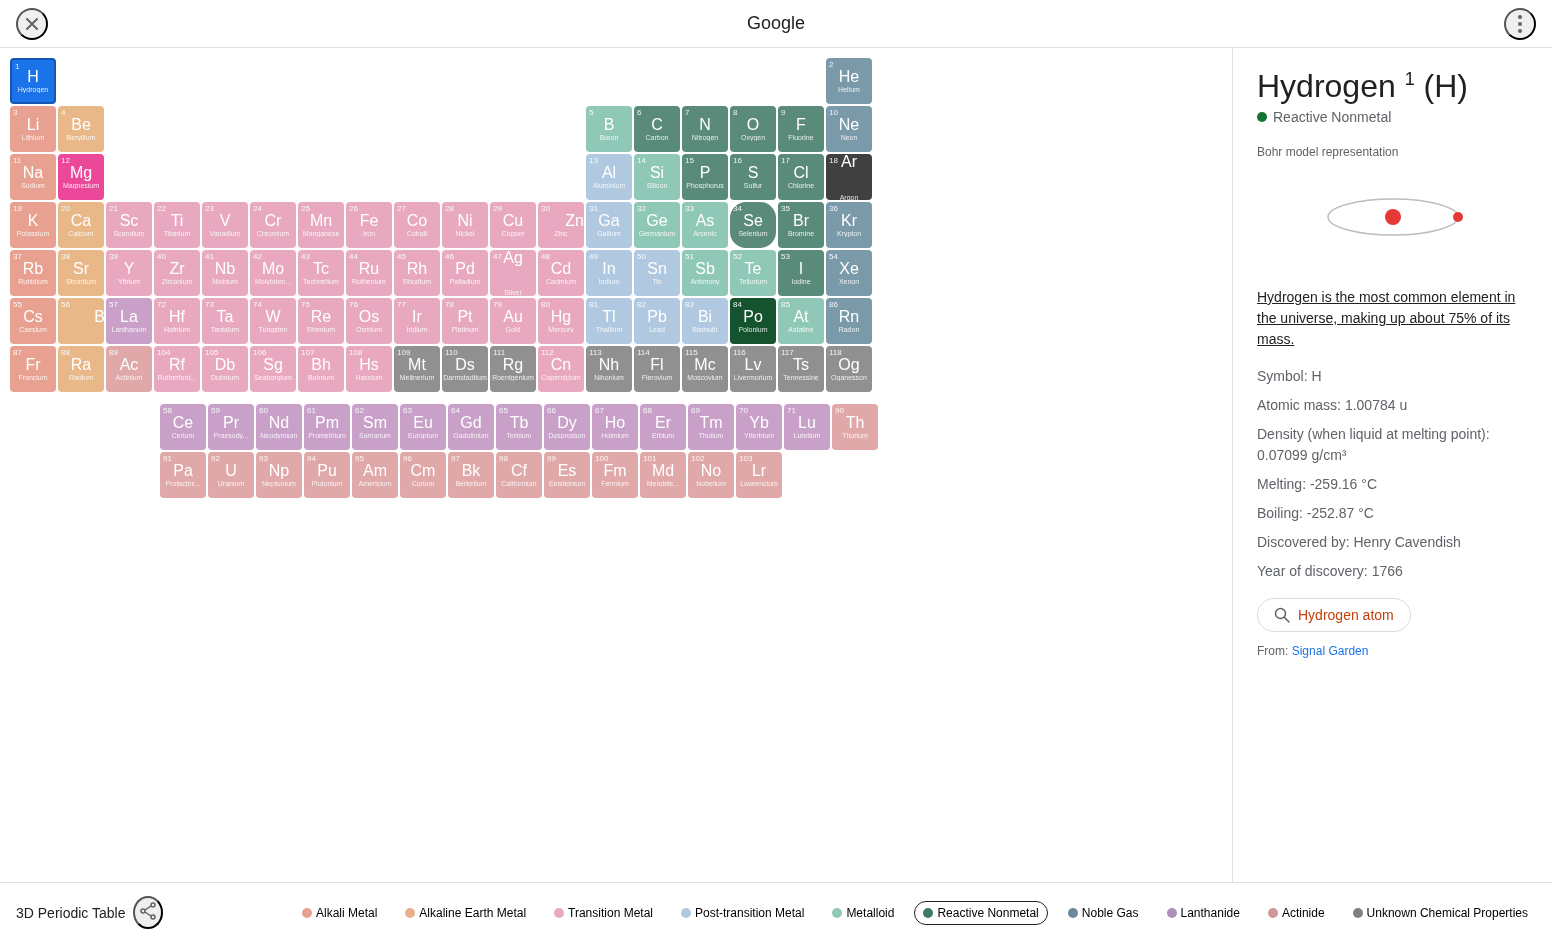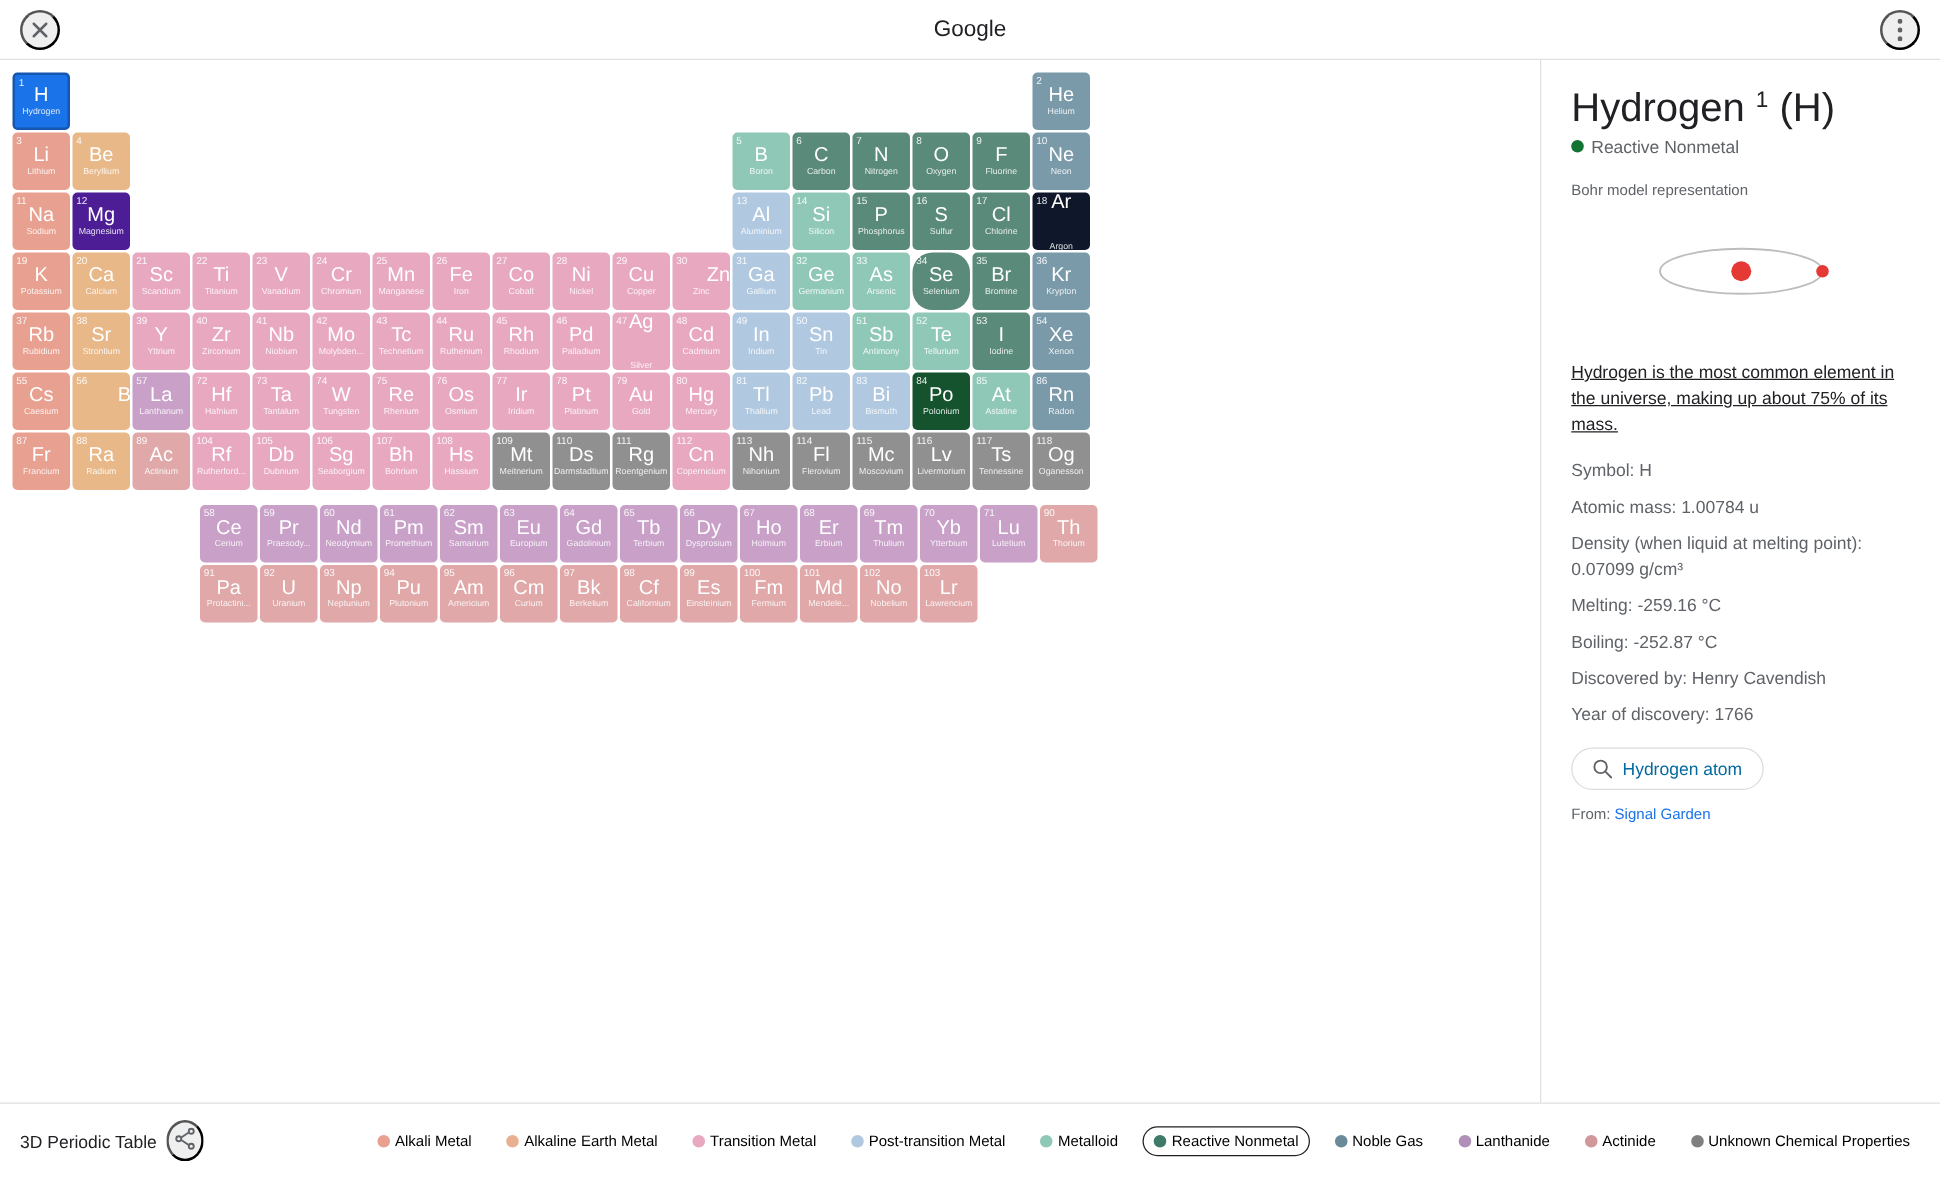--- a/index.html
+++ b/index.html
@@ -22,21 +22,21 @@
     .bohr-label { font-size: 12px; color: #5f6368; text-align: left; margin-bottom: 8px; }
     
     .bohr-svg { margin: 0 auto; display: block; }
     
     .info-section { margin-top: 16px; font-size: 14px; line-height: 1.5; color: #202124; }
     .info-row { margin: 8px 0; color: #5f6368; }
     .info-row span { color: #5f6368; }
     .info-label { color: #202124; font-weight: 400; }
     .info-value { color: #5f6368; }
     
-    .search-btn { display: flex; align-items: center; gap: 8px; padding: 8px 16px; border: 1px solid #dadce0; border-radius: 20px; cursor: pointer; margin-top: 16px; font-size: 14px; color: #0369a1; background: #fff; }
+    .search-btn { display: flex; align-items: center; gap: 8px; padding: 8px 16px; border: 1px solid #dadce0; border-radius: 20px; cursor: pointer; margin-top: 16px; font-size: 14px; color: #c2410c; background: #fff; }
     
     .from-text { margin-top: 12px; font-size: 12px; color: #5f6368; }
     .from-link { color: #1a73e8; text-decoration: none; cursor: pointer; }
     
     
     .pt-container { position: relative; }
     .pt-grid { display: grid; grid-template-columns: repeat(18, 46px); grid-template-rows: repeat(7, 46px); gap: 2px; }
     
     .element-cell { border-radius: 4px; display: flex; flex-direction: column; align-items: center; justify-content: center; cursor: pointer; position: relative; min-width: 0; }
     
@@ -156,21 +156,21 @@
           <div class="element-cell" style="background: rgb(122, 154, 170);">
             <div class="el-num">10</div>
             <div class="el-sym">Ne</div>
             <div class="el-name">Neon</div>
           </div>
           <div class="element-cell" style="background: rgb(232, 160, 144);">
             <div class="el-num">11</div>
             <div class="el-sym">Na</div>
             <div class="el-name">Sodium</div>
           </div>
-          <div class="element-cell" style="background: #4c1d95;">
+          <div class="element-cell" style="background: #ec4899;">
             <div class="el-num">12</div>
             <div class="el-sym">Mg</div>
             <div class="el-name">Magnesium</div>
           </div>
           <div></div>
           <div></div>
           <div></div>
           <div></div>
           <div></div>
           <div></div>
@@ -196,21 +196,21 @@
           <div class="element-cell" style="background: rgb(90, 138, 122);">
             <div class="el-num">16</div>
             <div class="el-sym">S</div>
             <div class="el-name">Sulfur</div>
           </div>
           <div class="element-cell" style="background: rgb(90, 138, 122);">
             <div class="el-num">17</div>
             <div class="el-sym">Cl</div>
             <div class="el-name">Chlorine</div>
           </div>
-          <div class="element-cell" style="background: #0f172a; gap: 23px;">
+          <div class="element-cell" style="background: #404040; gap: 23px;">
             <div class="el-num">18</div>
             <div class="el-sym">Ar</div>
             <div class="el-name">Argon</div>
           </div>
           <div class="element-cell" style="background: rgb(232, 160, 144);">
             <div class="el-num">19</div>
             <div class="el-sym">K</div>
             <div class="el-name">Potassium</div>
           </div>
           <div class="element-cell" style="background: rgb(232, 184, 136);">

